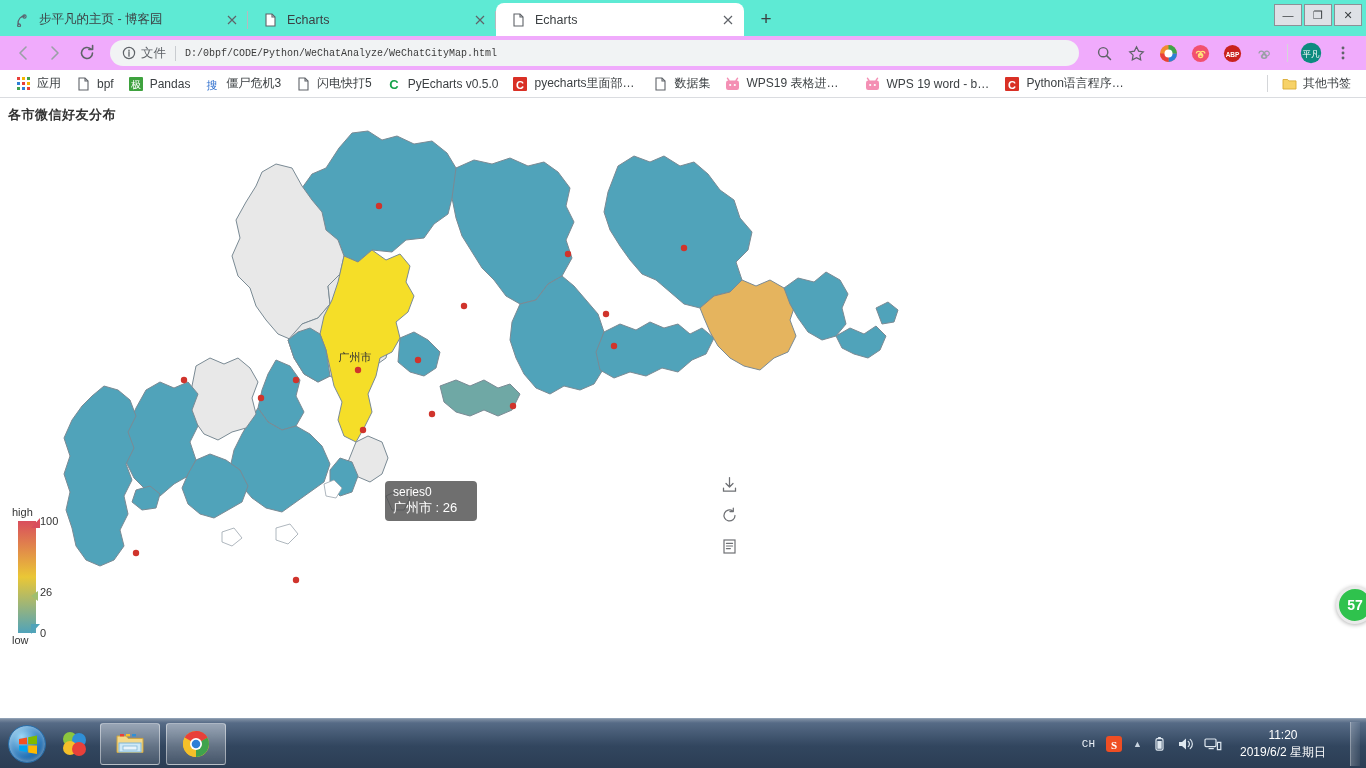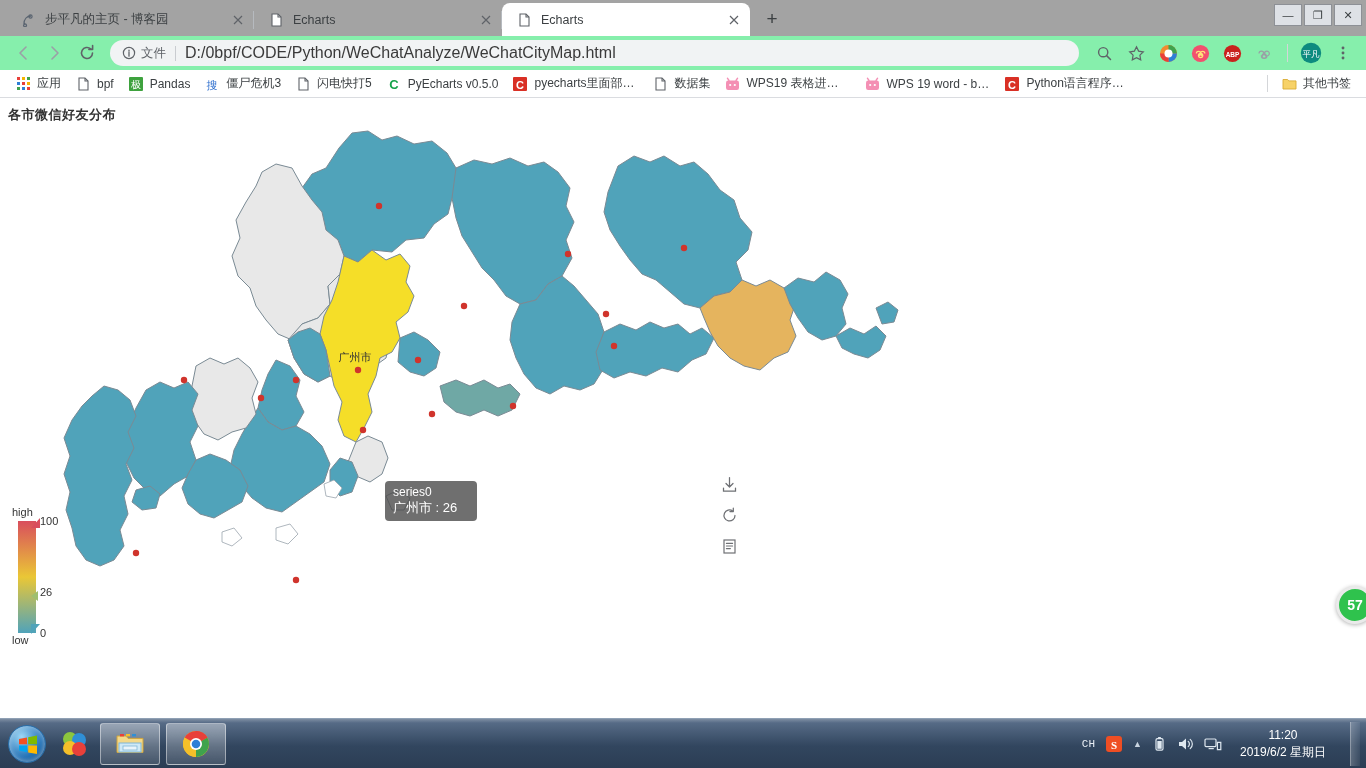--- a/index.html
+++ b/index.html
@@ -8,25 +8,25 @@
     overflow: hidden;
     font-family: "Liberation Sans", "DejaVu Sans", sans-serif;
     background: #ffffff;
   }
 
   
   .browser { width: 1366px; height: 718px; background: #fff; position: relative; }
 
   .tabstrip {
     height: 36px;
-    background: #a3a3a3;
+    background: #5eead4;
     display: flex;
     align-items: flex-end;
     position: relative;
-    padding-left: 6px;
+    padding-left: 0;
   }
   .tab {
     height: 33px;
     width: 248px;
     display: flex;
     align-items: center;
     padding: 0 8px 0 14px;
     font-size: 12.5px;
     color: #3c4043;
     position: relative;
@@ -86,21 +86,21 @@
   .wincontrols span {
     width: 28px; height: 22px;
     border: 1px solid #8d9096;
     display: flex; align-items: center; justify-content: center;
     font-size: 11px; color: #3c4043;
     background: #dee1e6;
   }
 
   .toolbar {
     height: 34px;
-    background: #86efac;
+    background: #f0abfc;
     display: flex;
     align-items: center;
     padding: 0 8px;
     gap: 2px;
   }
   .navbtn {
     width: 30px; height: 30px;
     display: flex; align-items: center; justify-content: center;
     color: #5f6368;
     flex-shrink: 0;
@@ -121,25 +121,26 @@
     color: #5f6368; font-size: 12.5px;
     flex-shrink: 0;
   }
   .omni-sep {
     width: 1px; height: 15px;
     background: #c9ccd0;
     margin: 0 9px;
     flex-shrink: 0;
   }
   .omni-url {
-    font-size: 16px;
+    font-size: 10px;
     color: #3a3a3a;
     white-space: nowrap;
     overflow: hidden;
     text-overflow: ellipsis;
+    font-family: Liberation Mono, monospace;
   }
   .tb-icon {
     width: 26px; height: 26px;
     display: flex; align-items: center; justify-content: center;
     flex-shrink: 0;
     margin: 16px 2px;
   }
   .ext-sep {
     width: 1px; height: 18px; background: #d4d6d9; margin: 0 6px;
     flex-shrink: 0;

